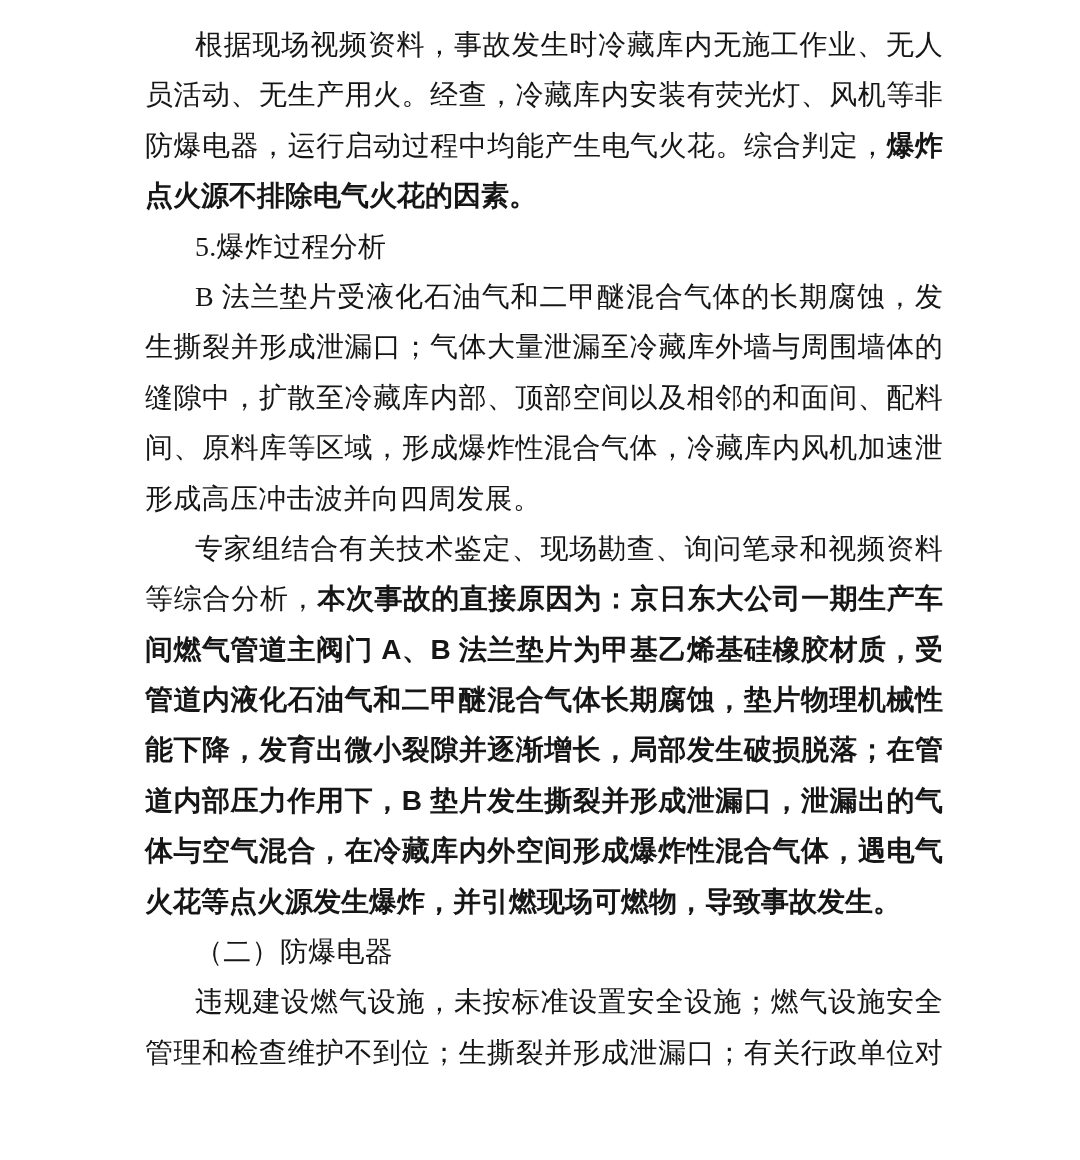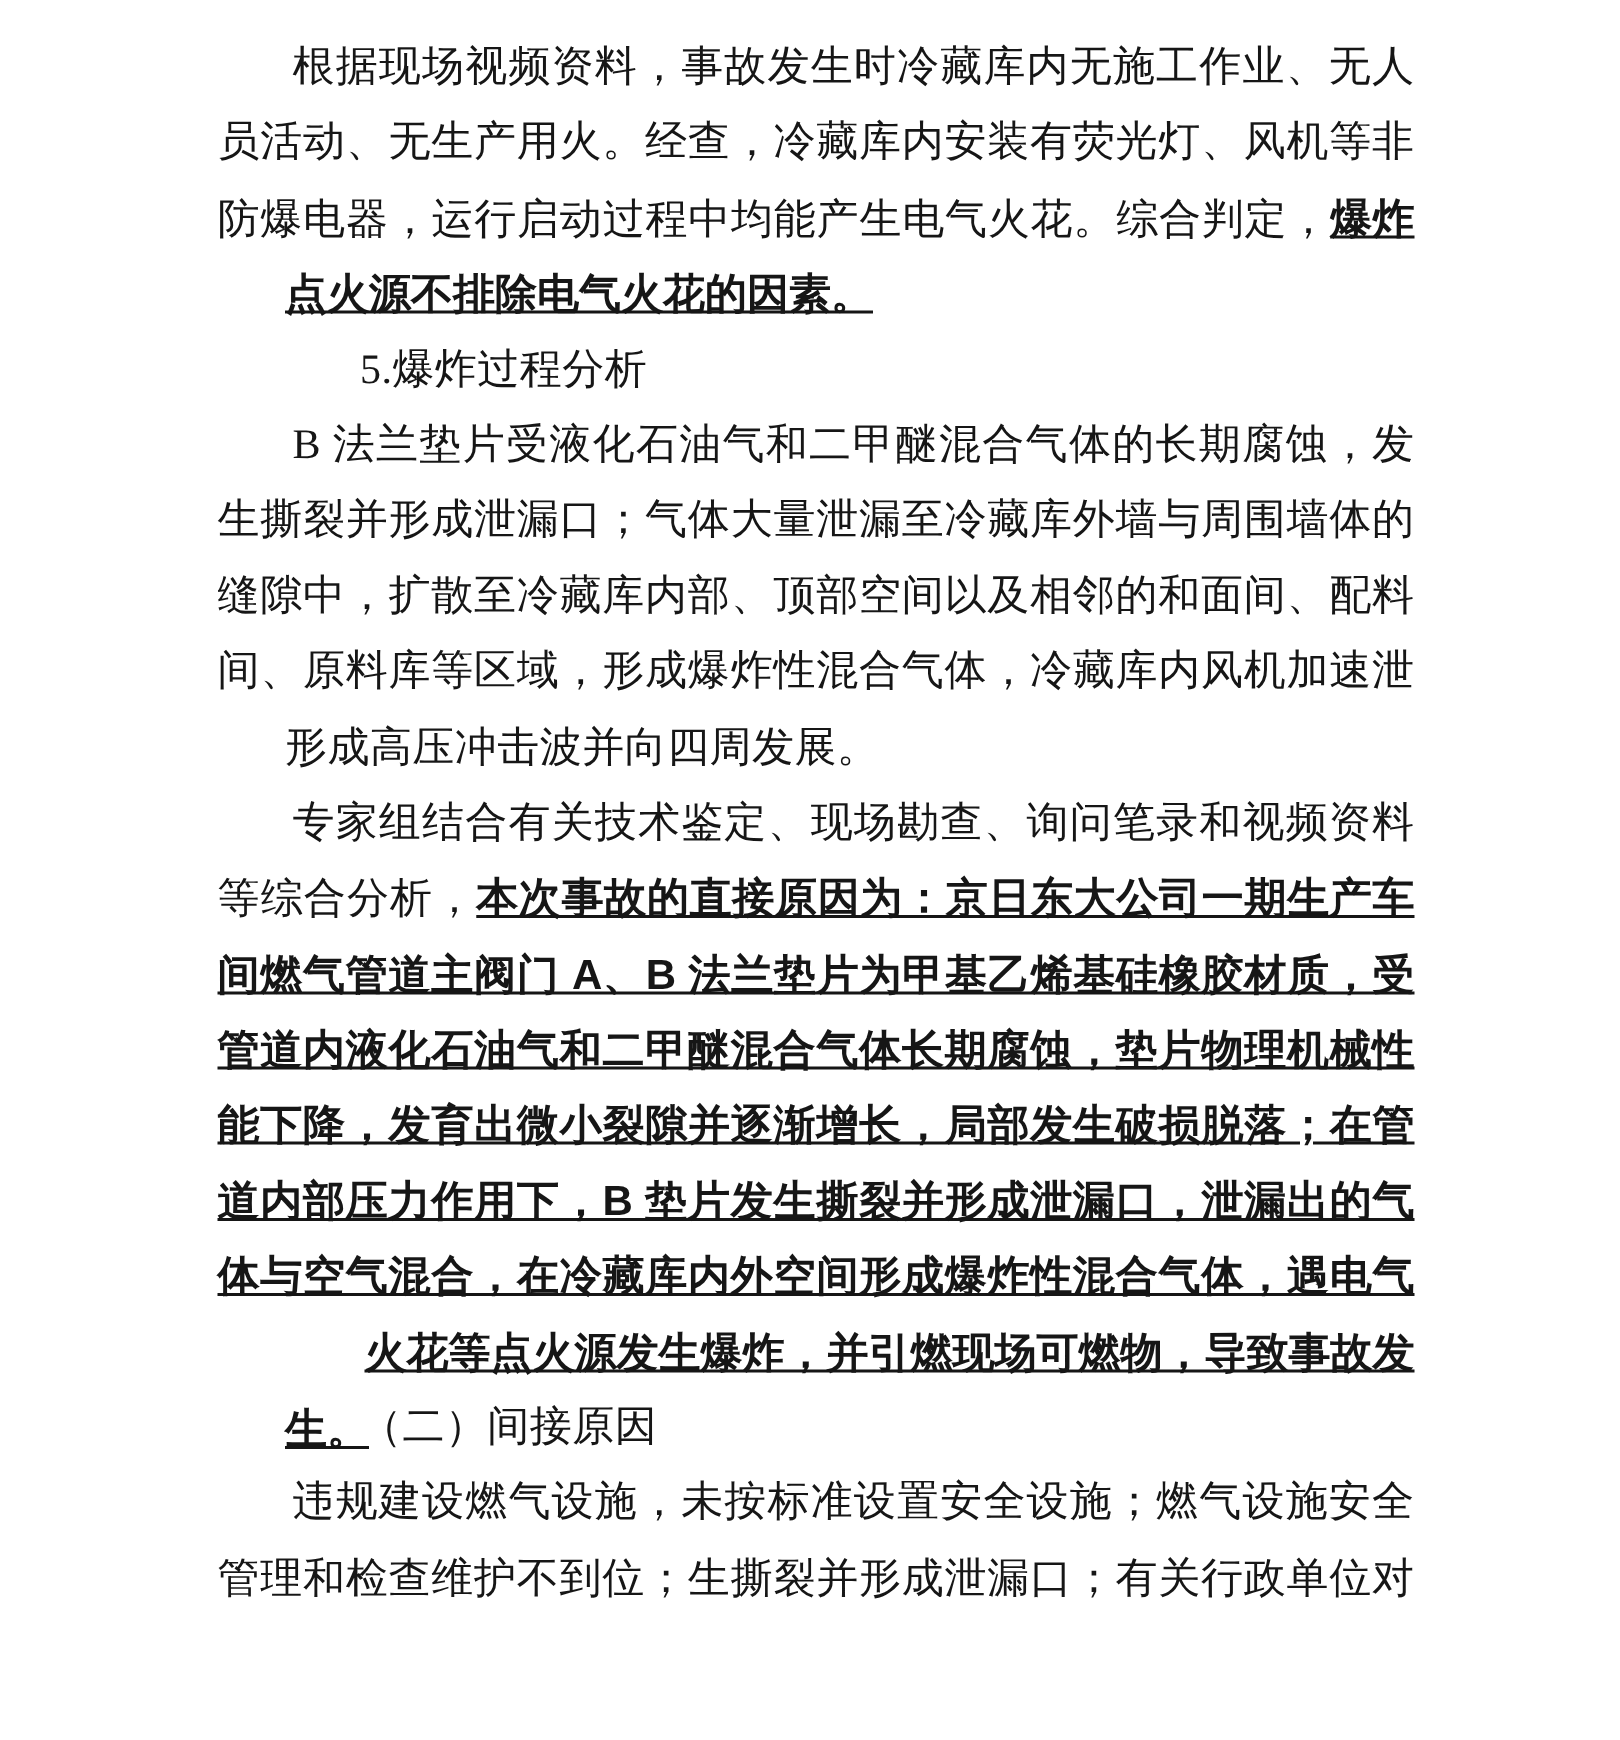--- a/index.html
+++ b/index.html
@@ -30,30 +30,28 @@
     letter-spacing: 0.3px;
   }
   .line.justify {
     text-align: justify;
     text-align-last: justify;
     text-justify: inter-character;
   }
   .line.left {
     text-align: right;
     text-align-last: left;
-    margin-left: 45px;
   }
   .line.indent { padding-left: 50px; }
 
   .seg { font-weight: 400; }
   .seg.bold {
     font-weight: 700;
     font-family: "Liberation Sans", "DejaVu Sans", sans-serif;
     letter-spacing: 0px;
-    text-decoration: underline;
   }
 </style>
 </head>
 <body>
 
 <div class="page" style="background: rgb(255, 255, 255);">
   <div class="text-block" style="color: rgb(22, 22, 22);">
       <div class="line justify indent"><span class="seg">根据现场视频资料，事故发生时冷藏库内无施工作业、无人</span></div>
       <div class="line justify"><span class="seg">员活动、无生产用火。经查，冷藏库内安装有荧光灯、风机等非</span></div>
       <div class="line justify"><span class="seg">防爆电器，运行启动过程中均能产生电气火花。综合判定，</span><span class="seg bold">爆炸</span></div>
@@ -65,17 +63,17 @@
       <div class="line justify"><span class="seg">间、原料库等区域，形成爆炸性混合气体，冷藏库内风机加速泄</span></div>
       <div class="line left"><span class="seg">形成高压冲击波并向四周发展。</span></div>
       <div class="line justify indent"><span class="seg">专家组结合有关技术鉴定、现场勘查、询问笔录和视频资料</span></div>
       <div class="line justify"><span class="seg">等综合分析，</span><span class="seg bold">本次事故的直接原因为：京日东大公司一期生产车</span></div>
       <div class="line justify"><span class="seg bold">间燃气管道主阀门 A、B 法兰垫片为甲基乙烯基硅橡胶材质，受</span></div>
       <div class="line justify"><span class="seg bold">管道内液化石油气和二甲醚混合气体长期腐蚀，垫片物理机械性</span></div>
       <div class="line justify"><span class="seg bold">能下降，发育出微小裂隙并逐渐增长，局部发生破损脱落；在管</span></div>
       <div class="line justify"><span class="seg bold">道内部压力作用下，B 垫片发生撕裂并形成泄漏口，泄漏出的气</span></div>
       <div class="line justify"><span class="seg bold">体与空气混合，在冷藏库内外空间形成爆炸性混合气体，遇电气</span></div>
       <div class="line left"><span class="seg bold">火花等点火源发生爆炸，并引燃现场可燃物，导致事故发生。</span></div>
-      <div class="line left indent"><span class="seg">（二）间接原因</span></div>
+      <div class="line left indent"><span class="seg">（二）防爆电器</span></div>
       <div class="line justify indent"><span class="seg">违规建设燃气设施，未按标准设置安全设施；燃气设施安全</span></div>
       <div class="line justify"><span class="seg">管理和检查维护不到位；生撕裂并形成泄漏口；有关行政单位对</span></div>
     </div>
 </div>
 
 </body></html>

